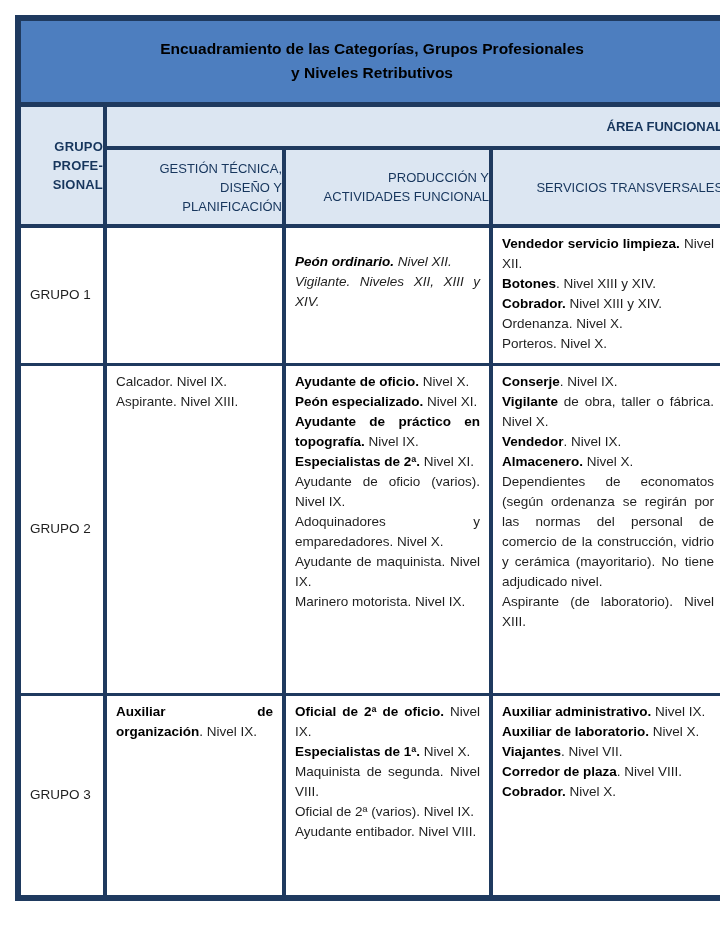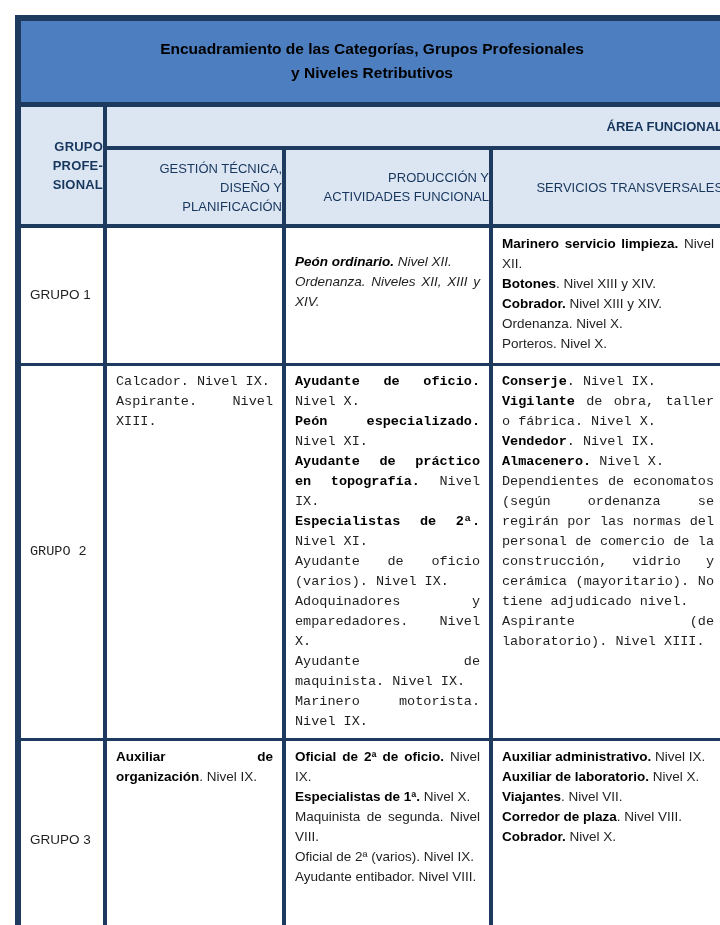--- a/index.html
+++ b/index.html
@@ -71,21 +71,21 @@
   
   tr.body-row td{
     background:#ffffff;
     font-size:13.5px;
     line-height:20px;
     padding:6px 9px;
     border-top-width:3px;
     border-bottom-width:3px;
   }
   tr.row-0 td{height:138px;}
-  tr.row-1 td{height:330px;font-family:Liberation Mono, monospace;}
+  tr.row-1 td{height:330px;}
   tr.row-2 td{height:204px;}
   tr.row-0 td.cell-produccion{padding-top:24px;font-style:italic;}
 
   td.group-label-cell{
     text-align:left;
     vertical-align:middle;
     font-size:13.5px;
     padding:2px;
   }
   .entry{text-align:justify;}
@@ -120,24 +120,24 @@
         <td class="hdr">PRODUCCIÓN Y
 ACTIVIDADES FUNCIONAL</td>
         <td class="hdr">SERVICIOS TRANSVERSALES</td>
       </tr>
 
     <tr class="body-row row-0">
           <td class="group-label-cell">GRUPO 1</td>
           <td class="cell-gestion"></td>
           <td class="cell-produccion">
             <div class="entry"><b>Peón ordinario.</b> Nivel XII.</div>
-            <div class="entry">Ordenanza. Niveles XII, XIII y XIV.</div>
+            <div class="entry">Vigilante. Niveles XII, XIII y XIV.</div>
           </td>
           <td class="cell-servicios">
-            <div class="entry"><b>Marinero servicio limpieza.</b> Nivel XII.</div>
+            <div class="entry"><b>Vendedor servicio limpieza.</b> Nivel XII.</div>
             <div class="entry"><b>Botones</b>. Nivel XIII y XIV.</div>
             <div class="entry"><b>Cobrador.</b> Nivel XIII y XIV.</div>
             <div class="entry">Ordenanza. Nivel X.</div>
             <div class="entry">Porteros. Nivel X.</div>
           </td>
         </tr>
         <tr class="body-row row-1">
           <td class="group-label-cell">GRUPO 2</td>
           <td class="cell-gestion">
             <div class="entry">Calcador. Nivel IX.</div>

